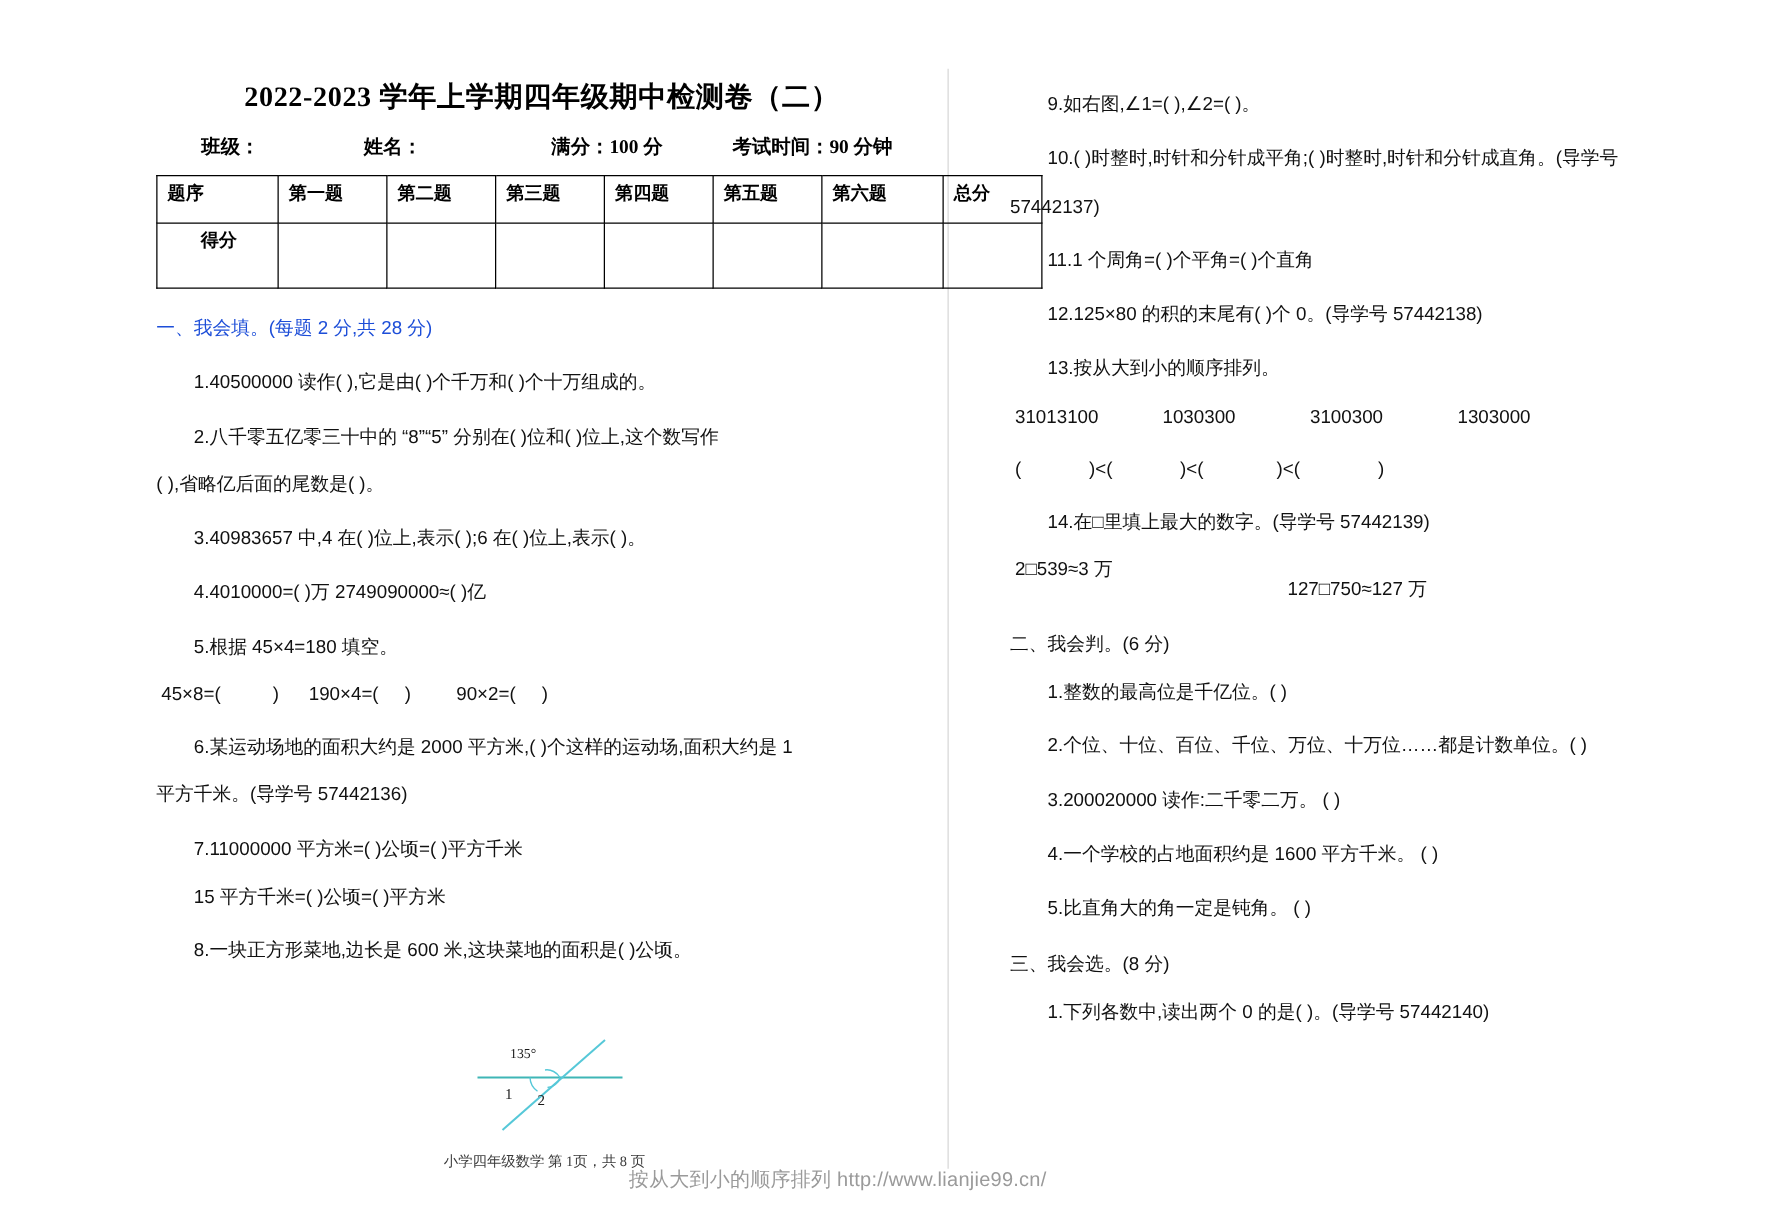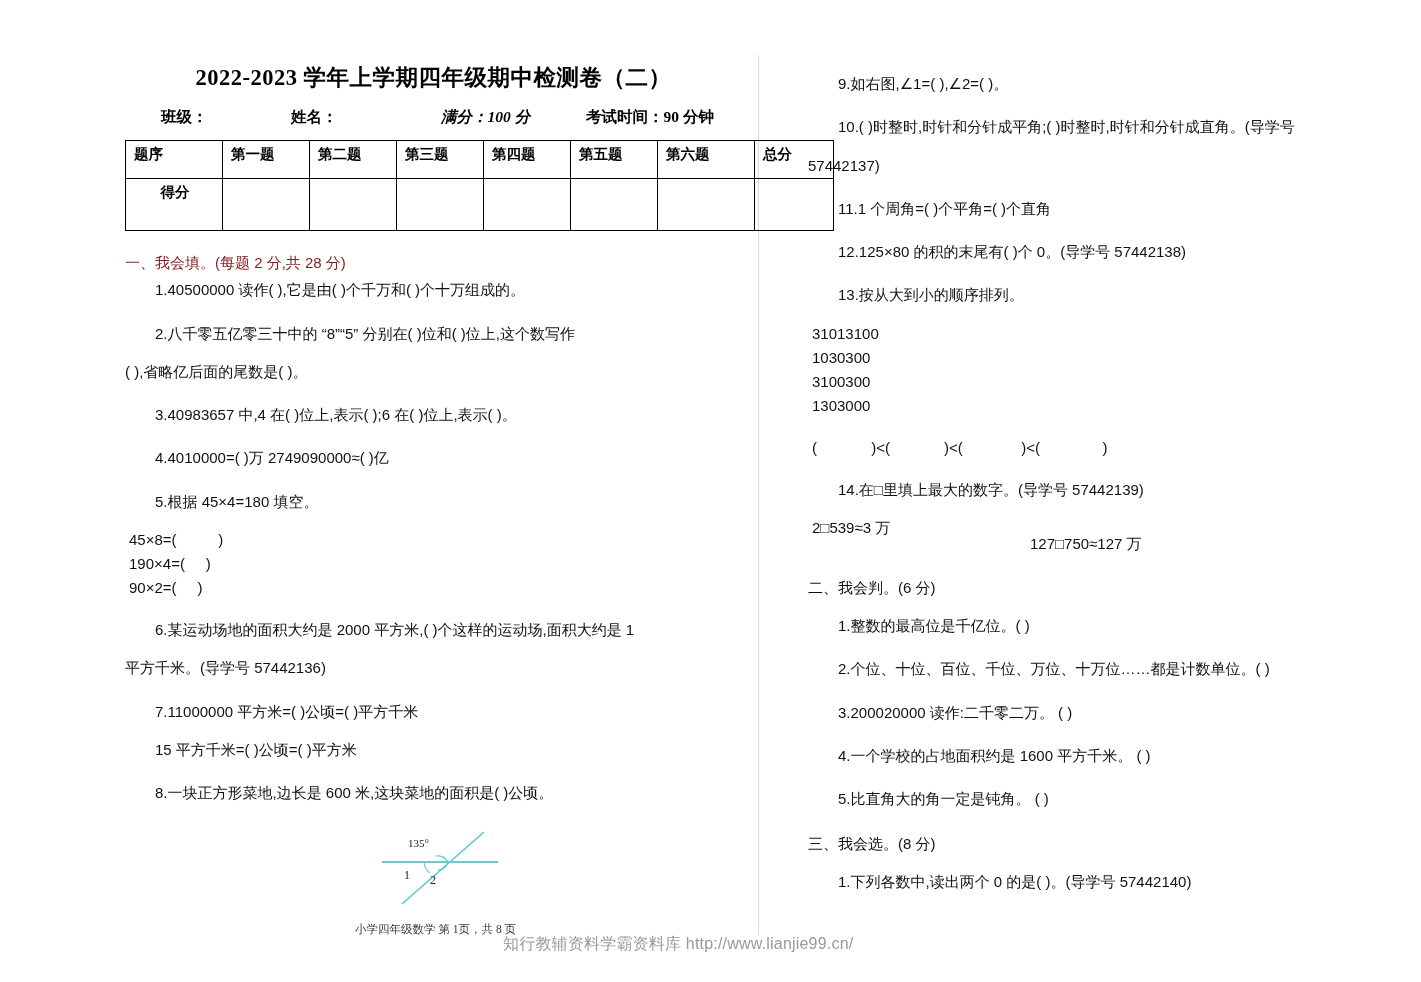--- a/index.html
+++ b/index.html
@@ -42,21 +42,21 @@
     font-size:15.5px;
     font-weight:bold;
     display:flex;
     padding:0 6px 0 36px;
     margin-bottom:12px;
     color:#000;
   }
   .info-line .seg{white-space:nowrap;}
   .info-line .s1{width:130px;}
   .info-line .s2{width:150px;}
-  .info-line .s3{width:145px;font-style:italic;}
+  .info-line .s3{width:145px;}
   .info-line .s4{flex:1;}
 
   
   table.score{
     border-collapse:collapse;
     width:617px;
     table-layout:fixed;
     margin-bottom:20px;
   }
   table.score td{
@@ -74,40 +74,39 @@
   table.score td.c-mid{width:72px;}
   table.score td.c-six{width:82px;}
   table.score td.c-total{width:64px;}
   td.cell-score-label{text-align:center;padding-left:0;}
   td.blank-cell{}
 
   
   .sec-head{
     font-size:15px;
     line-height:1.55;
-    margin:14px 0 4px 0;
-    color:#7f1d1d;
+    margin:14px 0 20px 0;
+    color:#1d4ed8;
   }
   .q{
     font-size:15px;
     line-height:1.62;
     margin:0 0 19px 0;
     color:#111;
   }
   .q.indent{padding-left:30px;}
   .q.flush{padding-left:0;}
   .q.tight{margin-bottom:14px;}
 
   .numrow{
     font-size:15px;
     line-height:1.6;
     margin:0 0 18px 0;
     display:flex;
     padding-left:4px;
-    flex-direction:column;
   }
   .numrow span{white-space:pre;}
   .numrow .n1{width:118px;}
   .numrow .n2{width:118px;}
   .numrow .n3{width:118px;}
 
   .cmprow{
     font-size:15px;
     line-height:1.6;
     margin:0 0 18px 0;
@@ -281,15 +280,15 @@
       <div class="q indent">3.200020000 读作:二千零二万。   (       )</div>
       <div class="q indent">4.一个学校的占地面积约是 1600 平方千米。    (       )</div>
       <div class="q indent">5.比直角大的角一定是钝角。   (       )</div>
 
       <div class="sec3-head">三、我会选。(8 分)</div>
       <div class="q indent">1.下列各数中,读出两个 0 的是(        )。(导学号 57442140)</div>
     </div>
 
   </div>
 
-  <div class="watermark">知行教辅资料学霸资料库 http://www.lianjie99.cn/</div>
+  <div class="watermark">按从大到小的顺序排列 http://www.lianjie99.cn/</div>
 
 </div>
 
 </body></html>

